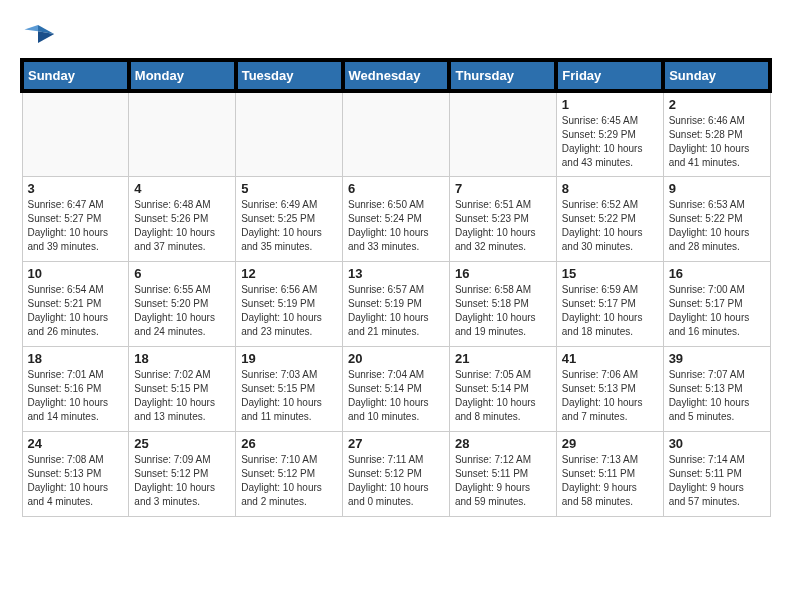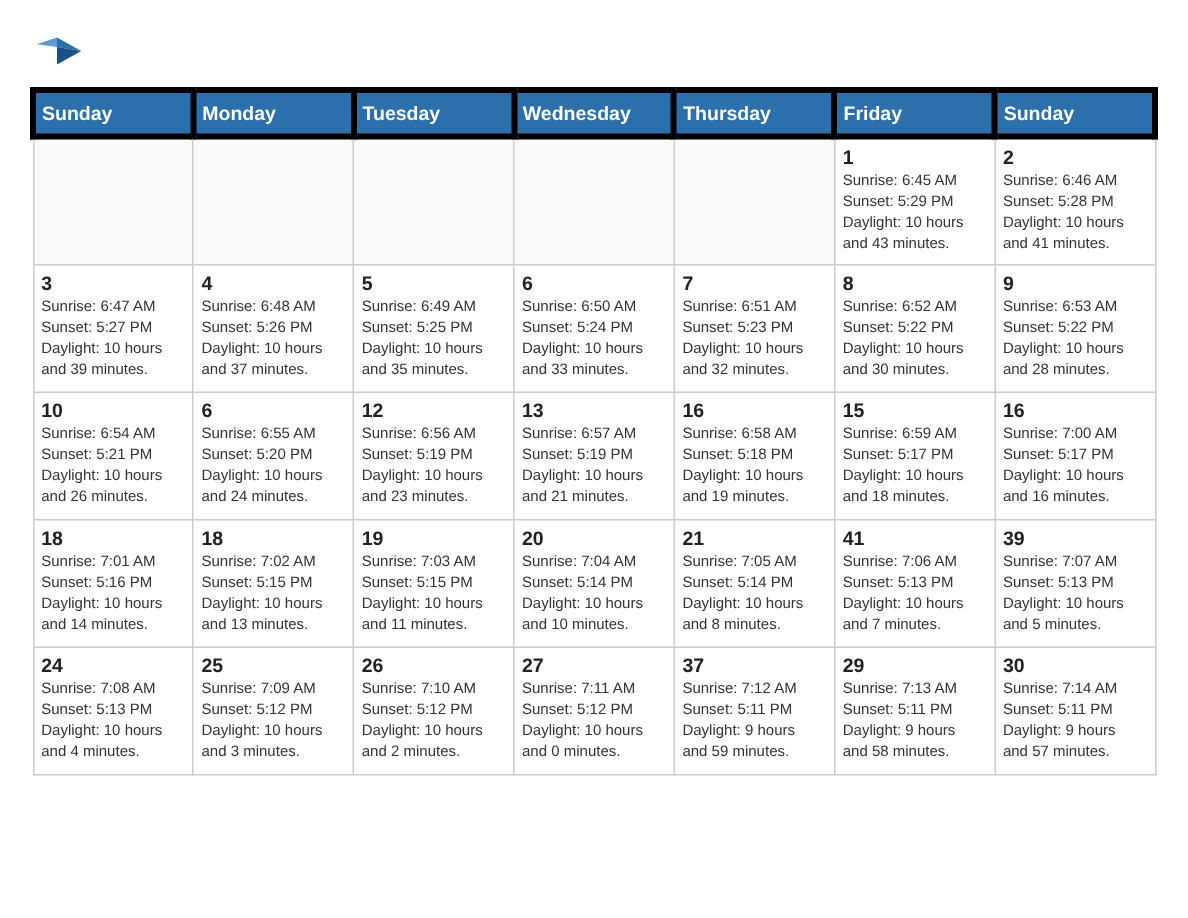--- a/index.html
+++ b/index.html
@@ -234,21 +234,21 @@
         </td>
         <td>
           <span class="day-num">26</span>
           <div class="day-detail">Sunrise: 7:10 AM<br>Sunset: 5:12 PM<br>Daylight: 10 hours<br>and 2 minutes.</div>
         </td>
         <td>
           <span class="day-num">27</span>
           <div class="day-detail">Sunrise: 7:11 AM<br>Sunset: 5:12 PM<br>Daylight: 10 hours<br>and 0 minutes.</div>
         </td>
         <td>
-          <span class="day-num">37</span>
+          <span class="day-num">28</span>
           <div class="day-detail">Sunrise: 7:12 AM<br>Sunset: 5:11 PM<br>Daylight: 9 hours<br>and 59 minutes.</div>
         </td>
         <td>
           <span class="day-num">29</span>
           <div class="day-detail">Sunrise: 7:13 AM<br>Sunset: 5:11 PM<br>Daylight: 9 hours<br>and 58 minutes.</div>
         </td>
         <td>
           <span class="day-num">30</span>
           <div class="day-detail">Sunrise: 7:14 AM<br>Sunset: 5:11 PM<br>Daylight: 9 hours<br>and 57 minutes.</div>
         </td>

